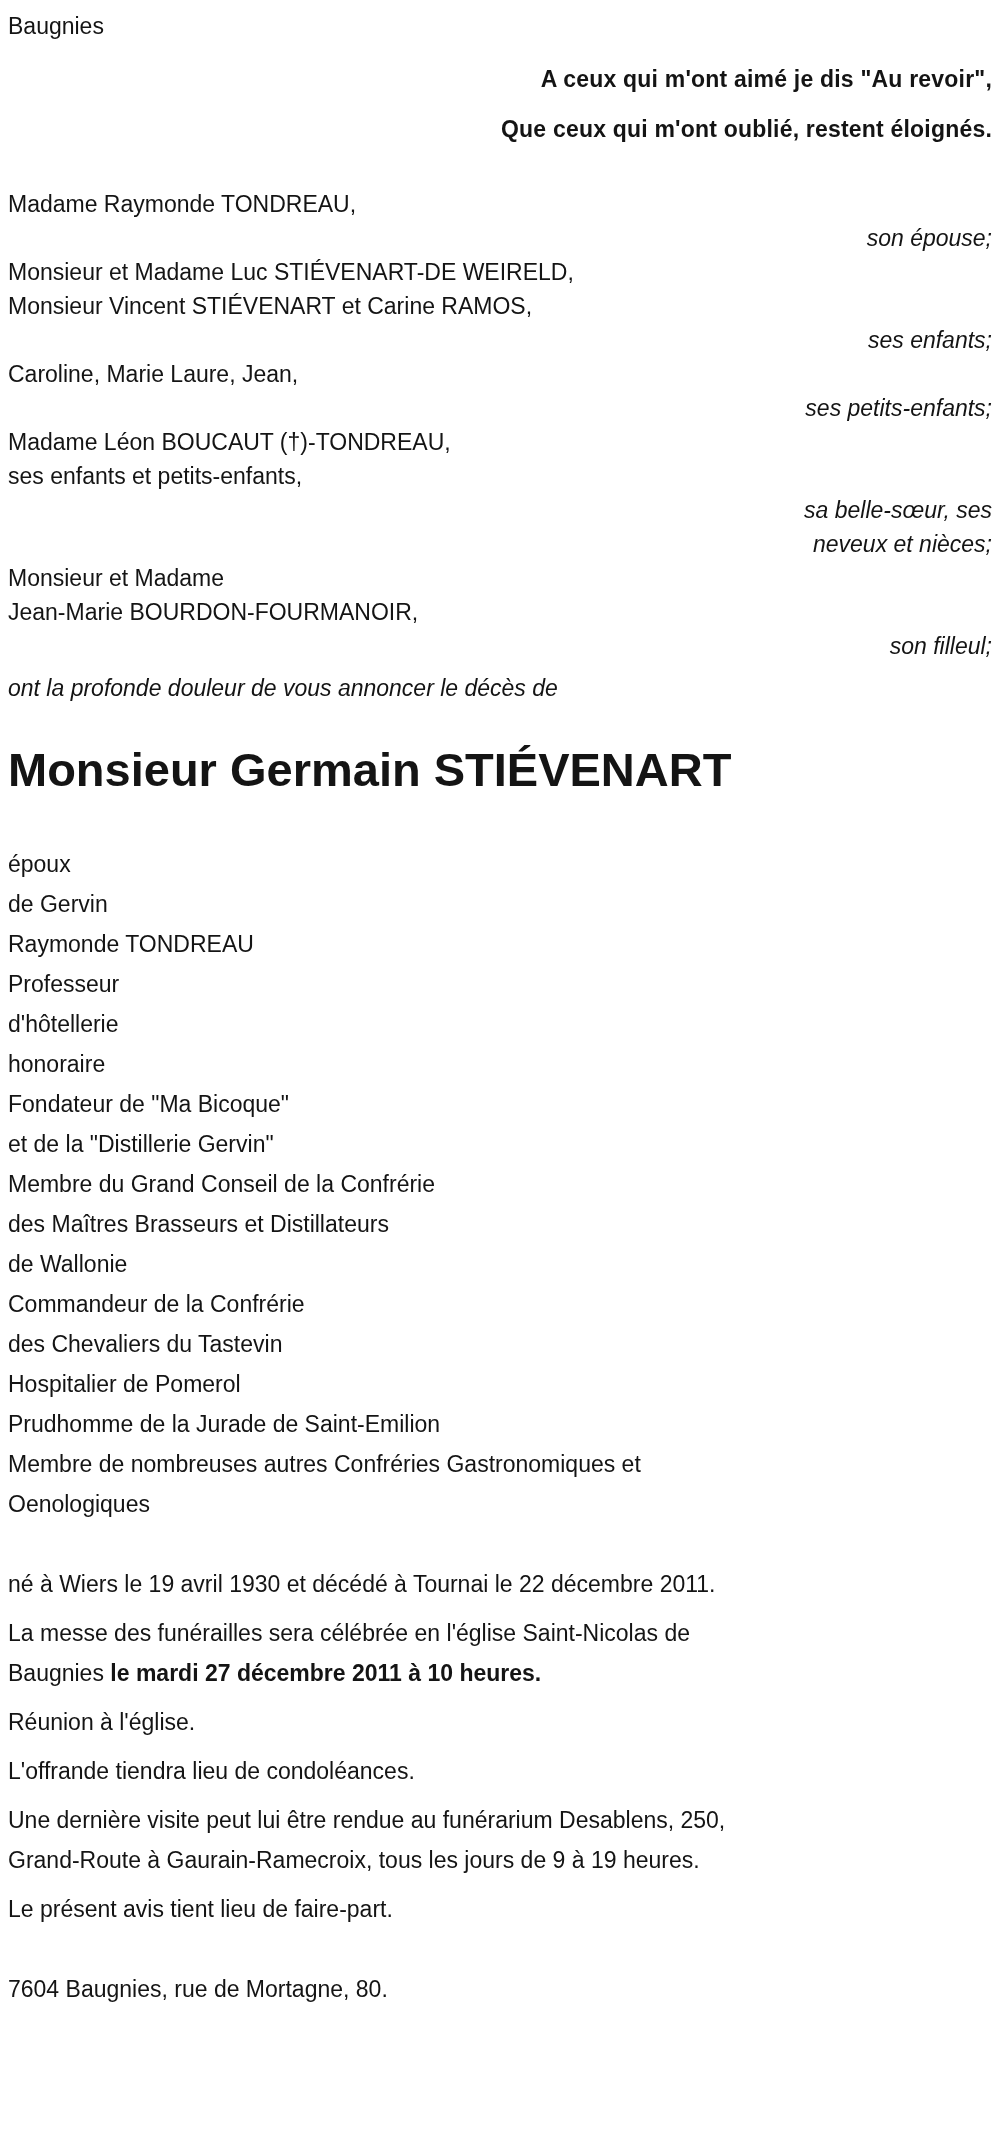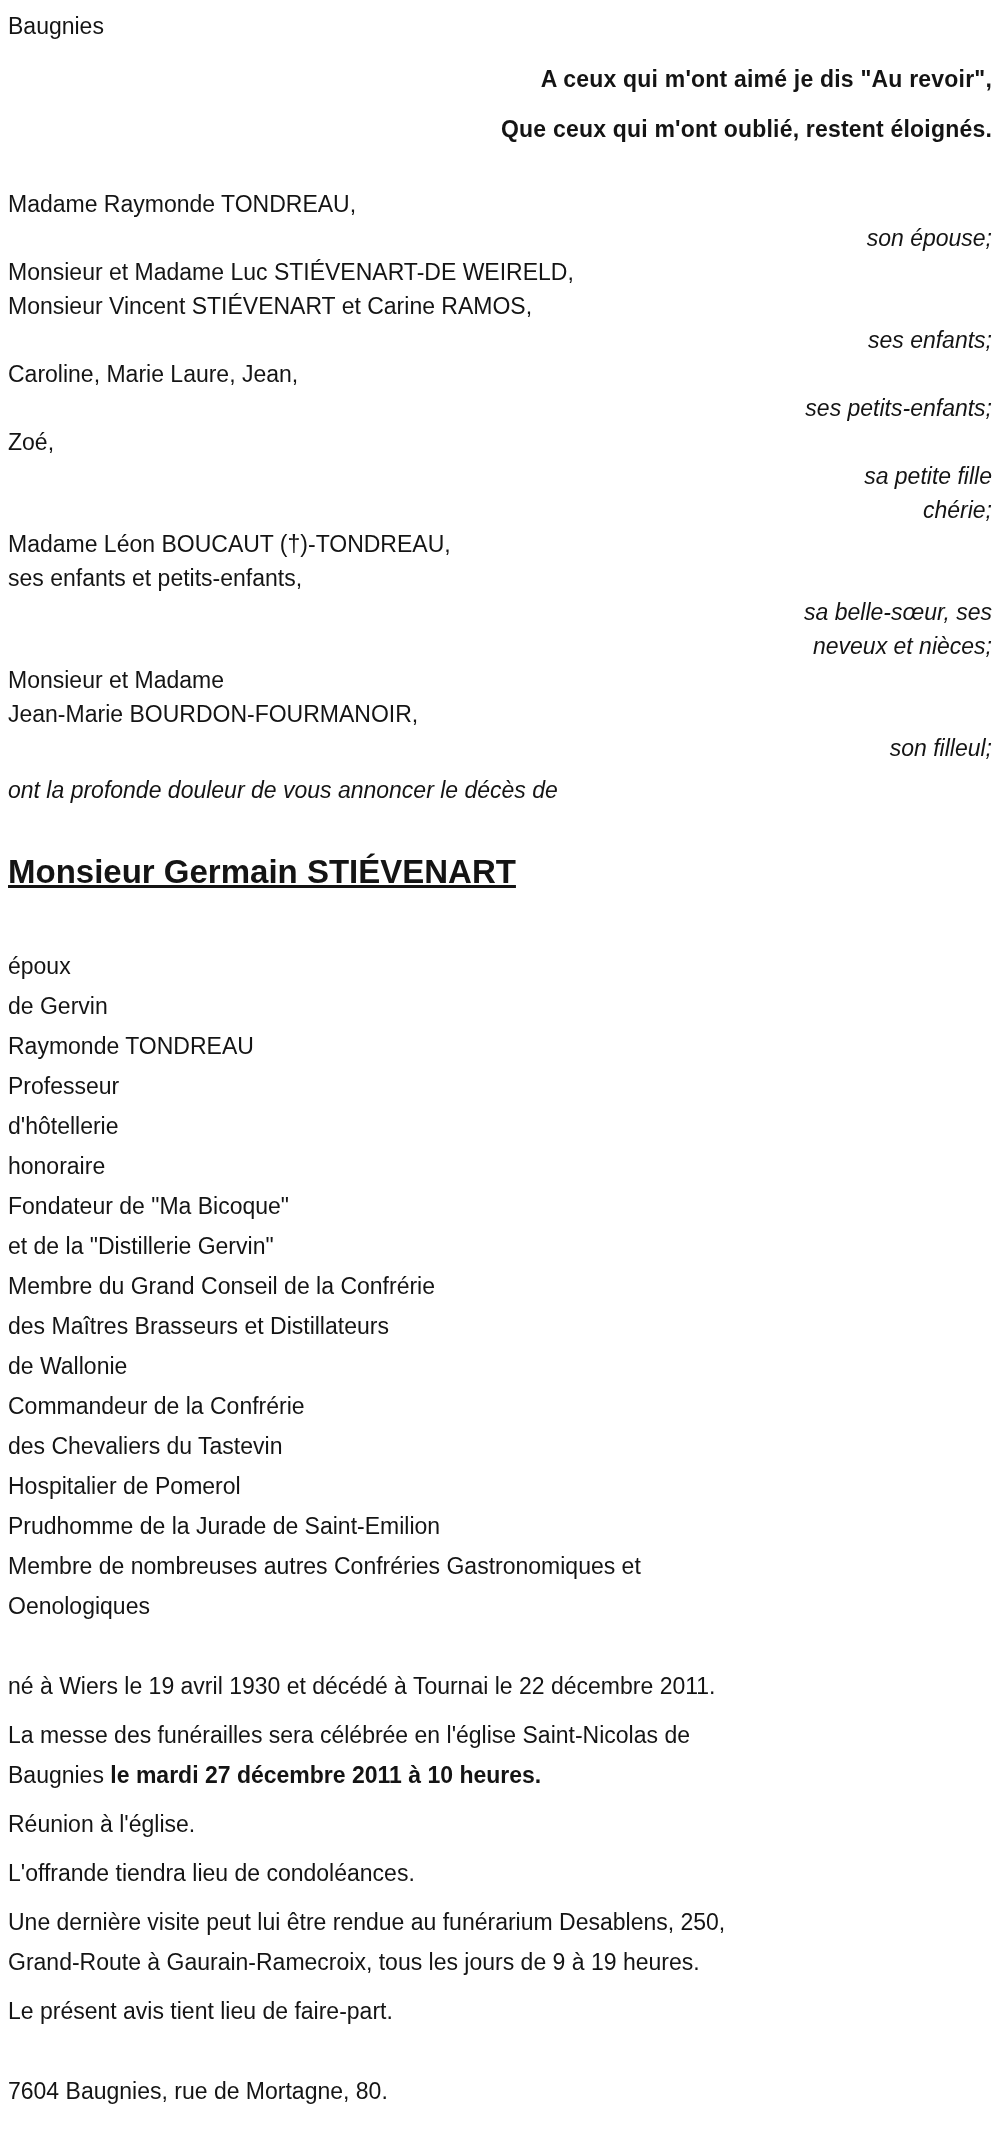--- a/index.html
+++ b/index.html
@@ -22,24 +22,23 @@
   .epitaph p { font-weight: 700; line-height: 50px; letter-spacing: 0.2px; }
 
   .family { margin-top: 33px; }
   .family p { line-height: 34px; }
   .family .rel { text-align: right; font-style: italic; }
 
   .announcement { margin-top: 5px; font-style: italic; }
 
   .deceased {
     margin: 40px 0 0 0;
-    font-size: 33px;
+    font-size: 47px;
     font-weight: 700;
     line-height: 44px;
-    text-decoration: underline;
   }
 
   .titles { margin-top: 52px; }
   .titles p { line-height: 40px; }
 
   .birth { margin-top: 40px; }
   .para { margin-top: 9px; }
   .footer-address { margin-top: 40px; }
 
   b { font-weight: 700; }
@@ -67,25 +66,20 @@
       <p class="name">Monsieur et Madame Luc STIÉVENART-DE WEIRELD,</p>
       <p class="name">Monsieur Vincent STIÉVENART et Carine RAMOS,</p>
       <p class="rel">ses enfants;</p>
     </div>
 
     <div>
       <p class="name">Caroline, Marie Laure, Jean,</p>
       <p class="rel">ses petits-enfants;</p>
     </div>
 
-    <div>
-      <p class="name">Zoé,</p>
-      <p class="rel">sa petite fille</p>
-      <p class="rel">chérie;</p>
-    </div>
 
     <div>
       <p class="name">Madame Léon BOUCAUT (†)-TONDREAU,</p>
       <p class="name">ses enfants et petits-enfants,</p>
       <p class="rel">sa belle-sœur, ses</p>
       <p class="rel">neveux et nièces;</p>
     </div>
 
     <div>
       <p class="name">Monsieur et Madame</p>

